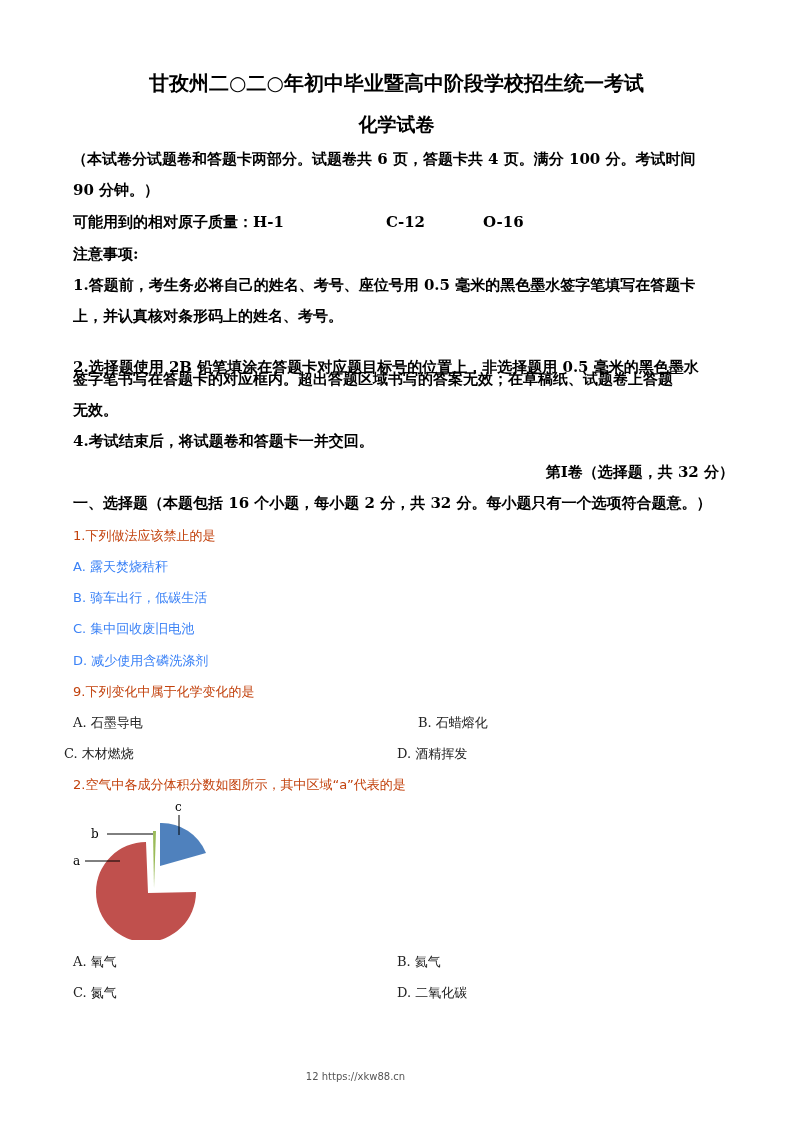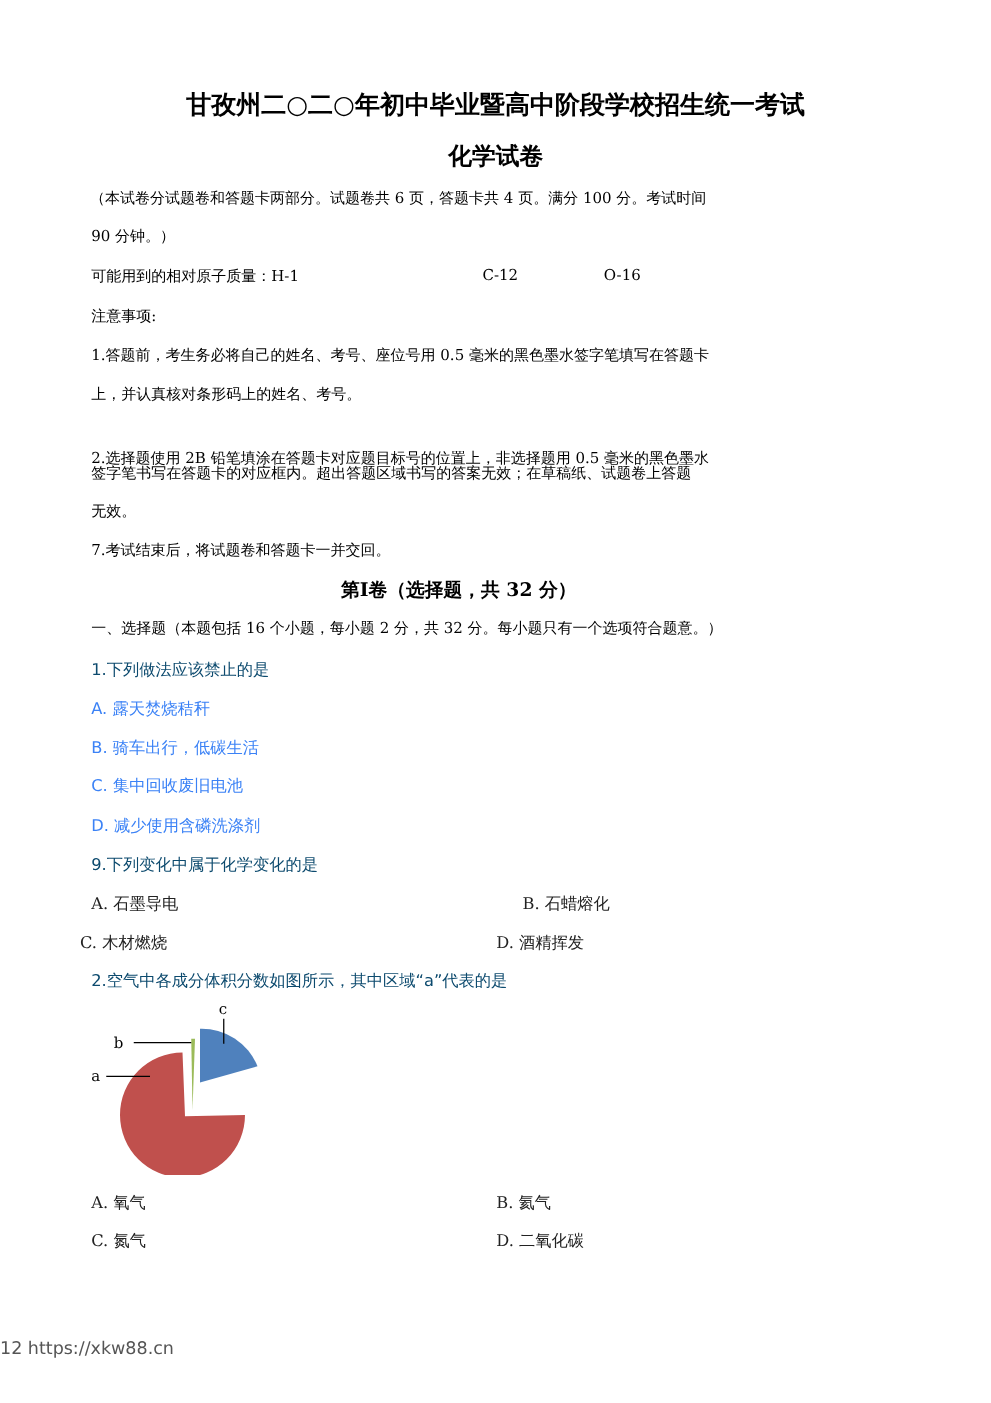--- a/index.html
+++ b/index.html
@@ -1,25 +1,25 @@
 <!DOCTYPE html>
 <html><head>
   <meta charset="utf-8">
   <style>
     html, body { margin: 0; padding: 0; background: #ffffff; }
     body { width: 793px; height: 1122px; position: relative; overflow: hidden;
            font-family: "DejaVu Serif", "Liberation Serif", serif; color: #000; }
     .abs { position: absolute; white-space: nowrap; }
     .title { font-size: 20px; font-weight: bold; left: 0; width: 793px; text-align: center; }
     .bold { font-weight: bold; font-size: 15px; }
-    .line { left: 73px; font-size: 12px; font-weight: normal; }
-    .q { left: 73px; font-size: 13px; font-family: "DejaVu Sans", "Liberation Sans", sans-serif; color: #0c4a6e; }
+    .line { left: 73px; font-size: 15px; font-weight: bold; }
+    .q { left: 73px; font-size: 13px; font-family: "DejaVu Sans", "Liberation Sans", sans-serif; color: #c2410c; }
     .opt { font-size: 13px; font-family: "DejaVu Sans", "Liberation Sans", sans-serif; color: #3b82f6; }
     .opt2 { font-size: 13px; font-family: "DejaVu Serif", "Liberation Serif", serif; color: #222; }
-    .footer { left: 0; width: 711px; top: 1071px; font-size: 14px;
+    .footer { left: 0; width: 711px; text-align: center; top: 1071px; font-size: 10px;
               font-family: "DejaVu Sans", "Liberation Sans", sans-serif; color: #555; }
     .pie-label { font-size: 12px; font-family: "DejaVu Serif", "Liberation Serif", serif; }
   </style>
 </head>
 <body>
 
 <div class="abs title" style="top:70px;">甘孜州二○二○年初中毕业暨高中阶段学校招生统一考试</div>
 <div class="abs title" style="top:112px;font-size:19px;text-align:center;">化学试卷</div>
 
 <div class="abs line" style="top:150px;left:72px;">（本试卷分试题卷和答题卡两部分。试题卷共 6 页，答题卡共 4 页。满分 100 分。考试时间</div>
@@ -27,23 +27,23 @@
 <div class="abs line" style="top:213px;">可能用到的相对原子质量：H-1</div>
 <div class="abs line" style="top:213px;left:386px;">C-12</div>
 <div class="abs line" style="top:213px;left:483px;">O-16</div>
 
 <div class="abs line" style="top:245px;text-align:right;">注意事项:</div>
 <div class="abs line" style="top:276px;">1.答题前，考生务必将自己的姓名、考号、座位号用 0.5 毫米的黑色墨水签字笔填写在答题卡</div>
 <div class="abs line" style="top:307px;">上，并认真核对条形码上的姓名、考号。</div>
 <div class="abs line" style="top:358px;">2.选择题使用 2B 铅笔填涂在答题卡对应题目标号的位置上，非选择题用 0.5 毫米的黑色墨水</div>
 <div class="abs line" style="top:370px;">签字笔书写在答题卡的对应框内。超出答题区域书写的答案无效；在草稿纸、试题卷上答题</div>
 <div class="abs line" style="top:401px;">无效。</div>
-<div class="abs line" style="top:432px;">7.考试结束后，将试题卷和答题卡一并交回。</div>
+<div class="abs line" style="top:432px;">4.考试结束后，将试题卷和答题卡一并交回。</div>
 
-<div class="abs bold" style="top:463px;left:0;width:734px;text-align:center;">第Ⅰ卷（选择题，共 32 分）</div>
+<div class="abs bold" style="top:463px;left:0;width:734px;text-align:right;">第Ⅰ卷（选择题，共 32 分）</div>
 <div class="abs line" style="top:494px;">一、选择题（本题包括 16 个小题，每小题 2 分，共 32 分。每小题只有一个选项符合题意。）</div>
 
 <div class="abs q" style="top:527px;">1.下列做法应该禁止的是</div>
 <div class="abs opt" style="top:558px;left:73px;">A.  露天焚烧秸秆</div>
 <div class="abs opt" style="top:589px;left:73px;">B.  骑车出行，低碳生活</div>
 <div class="abs opt" style="top:620px;left:73px;">C.  集中回收废旧电池</div>
 <div class="abs opt" style="top:652px;left:73px;">D.  减少使用含磷洗涤剂</div>
 
 <div class="abs q" style="top:683px;">9.下列变化中属于化学变化的是</div>
 <div class="abs opt2" style="top:714px;left:73px;">A.  石墨导电</div>

